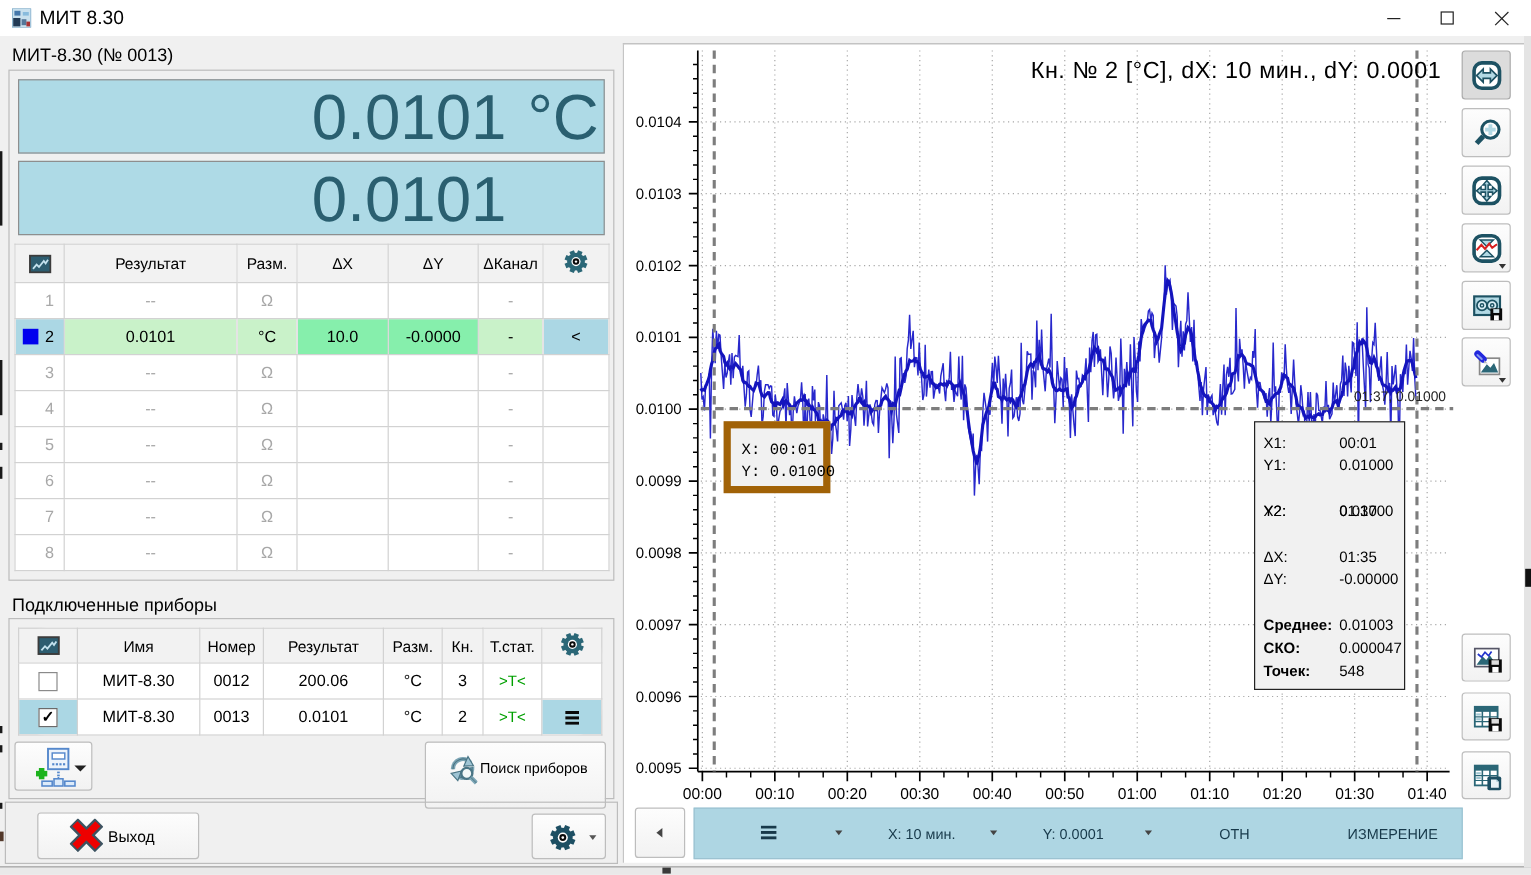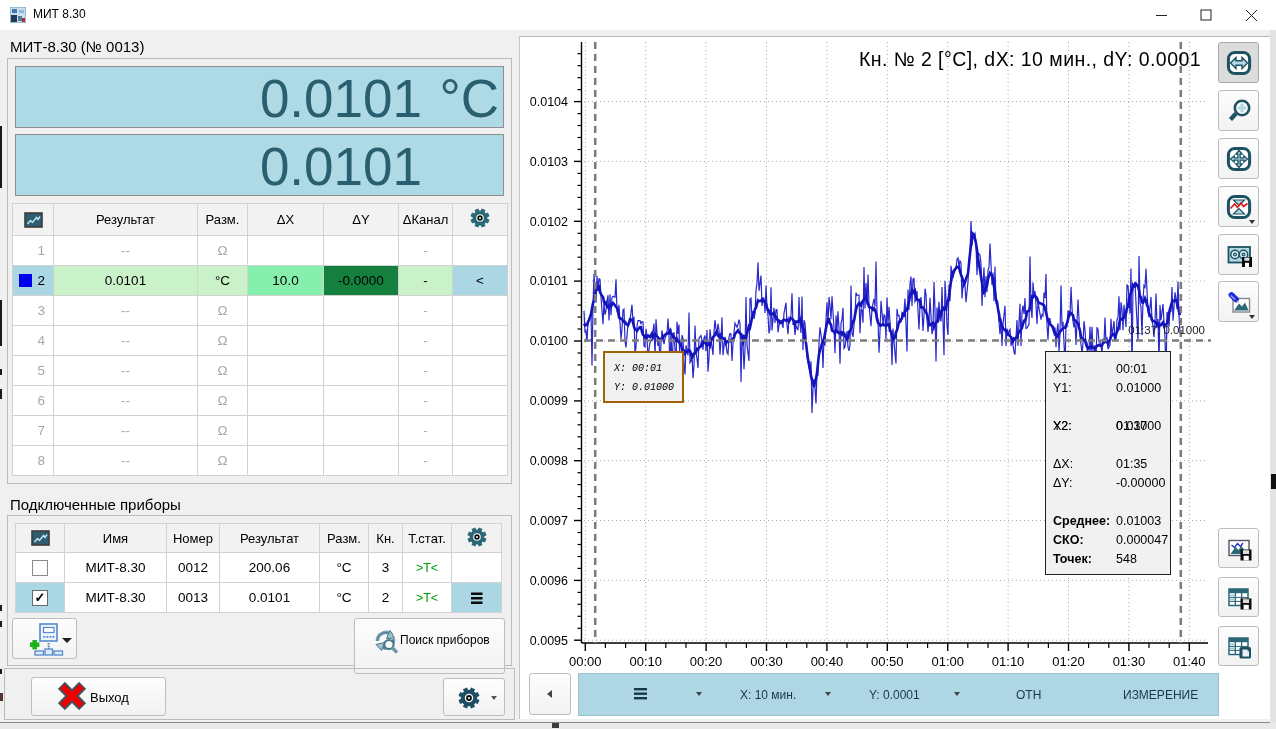--- a/index.html
+++ b/index.html
@@ -21,21 +21,21 @@
 <div class="abs" style="left:0;top:0;width:1276px;height:30px;background:#fff;"></div>
 <svg class="abs" style="left:10px;top:7px" width="16" height="16">
   <rect x="0" y="0" width="16" height="16" fill="#c8e0ee"></rect>
   <rect x="0" y="0" width="16" height="16" fill="none" stroke="#6699bb"></rect>
   <rect x="2" y="2" width="5" height="4" fill="#4477aa"></rect>
     <rect x="9" y="3" width="5" height="3" fill="#88bbdd"></rect>
   <rect x="1" y="8" width="6" height="7" fill="#223a55"></rect>
     <rect x="8" y="9" width="4" height="5" fill="#557799"></rect>
   <rect x="12" y="11" width="3" height="4" fill="#aa3333"></rect>
 </svg>
-<div class="abs" style="left:33px;top:7px;font-size:12px;color:#000;">МИТ 8.30</div>
+<div class="abs" style="left:33px;top:7px;font-size:16px;color:#000;">МИТ 8.30</div>
 <svg class="abs" style="left:1150px;top:5px" width="115" height="20">
   <line x1="6" y1="10.5" x2="17" y2="10.5" stroke="#222" stroke-width="1"></line>
   <rect x="51" y="5" width="10" height="10" fill="none" stroke="#222" stroke-width="1"></rect>
   <line x1="96" y1="5" x2="107" y2="16" stroke="#222" stroke-width="1"></line>
   <line x1="107" y1="5" x2="96" y2="16" stroke="#222" stroke-width="1"></line>
 </svg>
 
 <div class="abs" style="left:10px;top:38px;font-size:15px;color:#000;">МИТ-8.30 (№ 0013)</div>
 <div class="gb" style="left:7px;top:58px;width:503px;height:424px;"></div>
 
@@ -93,21 +93,21 @@
         <td></td>
       </tr>
   <tr style="height:30px;">
     <td style="background:#abd7e4;">
           <span style="float:left;margin-left:6px;width:13px;height:13px;background:#0000ee;display:inline-block;margin-top:1px;"></span>
           <span style="float:right;margin-right:8px;">2</span>
         </td>
     <td style="background:#c9f2c9;">0.0101</td>
         <td style="background:#c9f2c9;">°C</td>
         <td style="background:#86efac;">10.0</td>
-        <td style="background:#15803d;">-0.0000</td>
+        <td style="background:#86efac;">-0.0000</td>
         <td style="background:#c9f2c9;">-</td>
         <td style="background:#abd7e4;">&lt;</td>
   </tr>
   <tr style="height:30px;">
         <td class="num">3</td>
         <td class="dim">--</td>
         <td class="dim">Ω</td>
         <td></td>
         <td></td>
         <td class="dim">-</td>
@@ -432,21 +432,21 @@
 <polyline points="584,310.9 585,332.8 586,330.7 587,342.0 588,321.6 589,321.0 591,311.3 592,365.4 593,305.2 594,274.0 595,291.5 596,302.7 597,275.7 598,290.5 599,278.7 600,279.3 601,297.0 603,324.1 604,303.2 605,314.6 606,311.0 607,301.3 608,295.3 609,320.6 610,294.2 611,315.1 612,297.5 613,296.2 615,297.2 616,279.2 617,311.3 618,314.1 619,304.9 620,323.0 621,338.9 622,328.9 623,310.0 624,309.1 625,341.1 626,347.4 628,324.1 629,323.1 630,322.1 631,312.1 632,304.7 633,321.5 634,316.8 635,354.3 636,347.0 637,326.2 638,320.7 640,320.7 641,323.7 642,321.6 643,321.9 644,345.9 645,346.9 646,328.7 647,336.9 648,359.6 649,349.0 650,342.8 652,339.4 653,331.3 654,323.6 655,357.2 656,319.2 657,333.0 658,345.9 659,337.9 660,367.3 661,343.3 662,330.3 664,344.2 665,338.4 666,335.8 667,333.2 668,318.6 669,335.5 670,371.7 671,328.4 672,368.3 673,344.2 674,332.1 676,365.8 677,321.7 678,333.7 679,324.6 680,378.3 681,363.9 682,335.1 683,338.3 684,364.3 685,374.5 686,345.3 688,355.4 689,312.5 690,362.7 691,361.3 692,354.6 693,378.3 694,365.6 695,325.6 696,352.3 697,358.7 698,367.9 699,338.1 701,335.7 702,340.8 703,349.7 704,337.8 705,335.6 706,351.1 707,330.0 708,371.7 709,358.2 710,329.2 711,338.9 713,354.9 714,331.5 715,320.1 716,329.5 717,333.0 718,323.7 719,330.5 720,354.7 721,340.3 722,317.4 723,355.3 725,336.9 726,344.1 727,352.2 728,354.1 729,337.0 730,333.7 731,333.8 732,360.9 733,342.9 734,332.8 735,323.2 737,327.2 738,324.3 739,319.6 740,323.3 741,381.9 742,333.6 743,344.5 744,369.3 745,349.9 746,297.1 747,345.2 749,360.8 750,298.9 751,298.2 752,320.2 753,310.8 754,319.0 755,313.7 756,290.5 757,283.4 758,262.3 759,290.8 761,275.6 762,306.0 763,298.0 764,298.2 765,312.9 766,285.4 767,307.0 768,315.4 769,333.4 770,328.8 771,287.3 772,330.5 774,307.9 775,323.0 776,309.8 777,309.7 778,332.3 779,325.7 780,320.3 781,320.7 782,323.3 783,327.9 784,313.4 786,302.7 787,324.8 788,334.3 789,316.5 790,321.4 791,314.9 792,293.2 793,324.9 794,321.6 795,335.0 796,325.7 798,330.2 799,297.0 800,323.8 801,333.0 802,296.4 803,350.1 804,320.3 805,323.3 806,336.5 807,356.6 808,362.0 810,372.5 811,361.3 812,413.0 813,389.0 814,379.0 815,388.4 816,403.5 817,373.3 818,374.6 819,343.3 820,327.3 822,341.9 823,368.0 824,337.1 825,345.7 826,319.0 827,302.5 828,323.5 829,297.1 830,305.7 831,319.1 832,296.4 834,328.3 835,353.2 836,315.4 837,330.3 838,311.4 839,328.7 840,363.7 841,323.7 842,319.4 843,307.9 844,348.5 845,347.1 847,331.0 848,347.3 849,350.8 850,344.8 851,285.6 852,333.4 853,336.9 854,325.5 855,315.7 856,292.8 857,295.3 859,295.0 860,333.2 861,308.6 862,310.6 863,322.8 864,267.0 865,308.6 866,283.1 867,304.6 868,274.5 869,305.1 871,326.1 872,308.1 873,303.4 874,298.8 875,306.3 876,261.5 877,313.8 878,320.5 879,352.7 880,332.0 881,300.9 883,324.3 884,314.8 885,316.0 886,339.2 887,297.5 888,324.1 889,306.8 890,321.9 891,334.8 892,365.0 893,328.5 895,353.9 896,363.4 897,308.8 898,315.6 899,315.4 900,322.8 901,322.0 902,312.5 903,313.8 904,312.1 905,298.5 907,351.6 908,289.6 909,310.1 910,284.1 911,276.6 912,305.9 913,279.1 914,278.5 915,301.7 916,299.7 917,291.1 919,329.4 920,304.2 921,297.1 922,310.0 923,331.0 924,315.3 925,288.7 926,294.4 927,319.3 928,332.0 929,321.5 930,297.9 932,334.1 933,329.3 934,282.1 935,309.6 936,361.4 937,307.4 938,319.2 939,301.8 940,317.9 941,321.4 942,286.9 944,355.3 945,280.9 946,298.8 947,326.0 948,335.0 949,284.5 950,301.2 951,265.8 952,274.7 953,277.2 954,273.8 956,268.4 957,259.2 958,257.9 959,266.7 960,260.9 961,262.8 962,298.4 963,284.7 964,282.0 965,285.7 966,302.2 968,281.6 969,260.2 970,253.1 971,221.0 972,245.6 973,235.9 974,235.2 975,233.3 976,244.7 977,274.9 978,252.8 980,255.1 981,263.7 982,306.0 983,282.9 984,267.4 985,297.3 986,276.1 987,292.1 988,270.2 989,267.2 990,243.6 992,285.0 993,272.6 994,301.2 995,266.5 996,303.6 997,304.4 998,308.9 999,322.1 1000,334.2 1001,318.4 1002,346.0 1003,324.0 1005,305.8 1006,345.9 1007,328.6 1008,336.1 1009,331.2 1010,329.4 1011,346.0 1012,339.0 1013,345.3 1014,351.9 1015,354.6 1017,320.0 1018,345.7 1019,323.0 1020,303.8 1021,346.0 1022,312.4 1023,305.7 1024,314.0 1025,298.1 1026,328.4 1027,328.1 1029,324.4 1030,256.6 1031,307.7 1032,317.9 1033,282.4 1034,295.2 1035,291.1 1036,305.0 1037,324.0 1038,301.6 1039,308.2 1041,319.6 1042,314.5 1043,316.0 1044,292.6 1045,298.2 1046,274.1 1047,325.1 1048,339.7 1049,318.6 1050,318.8 1051,324.6 1053,330.3 1054,333.3 1055,327.5 1056,347.3 1057,330.2 1058,323.4 1059,352.6 1060,333.7 1061,285.4 1062,326.5 1063,321.9 1065,365.0 1066,326.6 1067,326.8 1068,311.2 1069,312.2 1070,316.9 1071,286.9 1072,307.8 1073,321.2 1074,327.4 1075,320.4 1076,344.9 1078,299.6 1079,319.2 1080,335.9 1081,344.2 1082,353.4 1083,343.5 1084,321.0 1085,330.0 1086,345.4 1087,343.5 1088,375.5 1090,326.7 1091,351.1 1092,326.7 1093,351.0 1094,355.9 1095,345.0 1096,358.2 1097,327.3 1098,329.3 1099,341.9 1100,342.0 1102,352.3 1103,338.8 1104,342.9 1105,317.6 1106,343.2 1107,337.4 1108,349.3 1109,347.0 1110,344.8 1111,318.7 1112,336.2 1114,321.0 1115,338.7 1116,338.8 1117,319.9 1118,317.2 1119,296.3 1120,330.0 1121,302.2 1122,309.0 1123,330.3 1124,304.8 1126,327.1 1127,285.1 1128,285.9 1129,297.6 1130,313.4 1131,268.5 1132,377.8 1133,285.2 1134,285.8 1135,282.0 1136,303.0 1138,340.6 1139,256.0 1140,303.3 1141,306.6 1142,335.2 1143,300.2 1144,285.5 1145,287.1 1146,268.9 1147,290.9 1148,309.8 1149,317.4 1151,296.9 1152,320.9 1153,325.7 1154,337.3 1155,321.7 1156,293.4 1157,325.8 1158,319.1 1159,364.6 1160,305.1 1161,320.3 1163,304.1 1164,321.6 1165,337.5 1166,381.2 1167,311.9 1168,316.4 1169,326.6 1170,307.7 1171,311.8 1172,287.1 1173,320.6 1175,292.4 1176,298.6 1177,309.1 1178,281.6 1179,316.1 1180,333.4" fill="none" stroke="#2828cc" stroke-width="1.2"></polyline>
 <polyline points="584,323.6 585,325.2 586,324.7 587,325.1 588,322.0 589,319.7 591,314.6 592,308.2 593,303.3 594,300.4 595,294.0 596,290.7 597,289.8 598,287.7 599,286.8 600,292.0 601,294.2 603,297.0 604,301.8 605,303.9 606,302.7 607,305.9 608,307.2 609,305.8 610,306.0 611,306.5 612,304.4 613,303.0 615,305.3 616,306.9 617,307.8 618,310.9 619,317.0 620,318.8 621,318.6 622,319.2 623,320.8 624,322.0 625,321.9 626,323.6 628,325.4 629,323.0 630,319.3 631,319.7 632,319.6 633,322.5 634,326.6 635,329.4 636,329.9 637,330.8 638,329.3 640,327.2 641,327.3 642,331.8 643,334.8 644,335.6 645,336.3 646,340.2 647,335.9 648,335.6 649,336.7 650,337.1 652,333.4 653,337.2 654,334.7 655,333.9 656,335.2 657,336.4 658,337.3 659,339.6 660,339.2 661,338.9 662,339.0 664,335.8 665,334.9 666,333.9 667,333.2 668,333.6 669,333.2 670,330.8 671,333.8 672,334.0 673,337.1 674,337.0 676,340.4 677,339.1 678,341.3 679,341.7 680,343.7 681,344.8 682,349.3 683,352.5 684,351.1 685,353.5 686,351.3 688,351.4 689,350.2 690,351.1 691,353.4 692,358.6 693,354.7 694,353.5 695,353.5 696,352.1 697,348.8 698,349.3 699,347.7 701,346.2 702,342.6 703,341.8 704,342.8 705,341.2 706,342.9 707,344.6 708,344.8 709,343.3 710,345.5 711,341.2 713,337.3 714,335.9 715,335.2 716,332.1 717,332.0 718,335.5 719,336.6 720,335.2 721,338.4 722,339.2 723,338.2 725,339.5 726,343.3 727,341.6 728,341.3 729,340.3 730,341.2 731,340.1 732,339.6 733,338.5 734,337.8 735,334.0 737,331.5 738,330.3 739,332.5 740,332.8 741,334.5 742,339.0 743,341.9 744,336.2 745,336.7 746,337.6 747,333.2 749,326.3 750,327.7 751,323.1 752,317.8 753,314.7 754,312.8 755,309.2 756,307.8 757,304.0 758,300.4 759,301.2 761,300.8 762,299.5 763,301.5 764,301.3 765,301.6 766,303.7 767,307.8 768,310.0 769,311.0 770,314.1 771,314.3 772,314.0 774,313.0 775,316.0 776,316.9 777,319.4 778,319.8 779,321.3 780,323.1 781,322.9 782,321.9 783,320.2 784,319.7 786,320.8 787,319.6 788,320.3 789,321.5 790,319.2 791,318.2 792,318.5 793,319.8 794,320.8 795,324.4 796,321.6 798,321.4 799,321.5 800,319.1 801,321.9 802,325.4 803,327.6 804,330.1 805,338.7 806,342.9 807,351.5 808,358.8 810,369.8 811,375.9 812,379.8 813,382.6 814,387.0 815,382.0 816,378.7 817,372.6 818,363.4 819,354.0 820,350.3 822,343.7 823,341.5 824,338.8 825,333.4 826,328.0 827,323.5 828,319.2 829,319.3 830,323.6 831,324.4 832,330.4 834,331.8 835,333.3 836,330.5 837,330.9 838,332.2 839,333.3 840,332.5 841,332.2 842,334.3 843,332.5 844,333.1 845,335.6 847,339.5 848,338.5 849,331.7 850,331.0 851,329.0 852,325.3 853,321.2 854,320.5 855,315.3 856,309.7 857,306.1 859,303.2 860,303.8 861,305.5 862,301.9 863,301.4 864,299.3 865,298.6 866,296.7 867,300.9 868,303.6 869,306.9 871,307.7 872,308.4 873,309.7 874,308.2 875,310.0 876,312.8 877,319.2 878,322.7 879,323.6 880,325.5 881,325.6 883,324.0 884,325.2 885,325.3 886,325.6 887,325.1 888,324.4 889,324.1 890,331.0 891,331.4 892,336.1 893,340.1 895,337.3 896,332.0 897,330.2 898,326.5 899,321.6 900,321.1 901,319.9 902,318.3 903,314.5 904,315.3 905,311.5 907,309.5 908,305.1 909,301.4 910,296.1 911,293.8 912,289.7 913,290.7 914,292.7 915,291.1 916,296.4 917,299.6 919,300.0 920,302.2 921,307.4 922,307.5 923,307.4 924,308.6 925,310.9 926,312.4 927,314.2 928,318.6 929,323.4 930,325.1 932,323.8 933,322.9 934,326.9 935,324.1 936,322.8 937,321.1 938,321.3 939,315.1 940,312.1 941,314.5 942,311.0 944,307.5 945,307.5 946,310.4 947,301.4 948,301.3 949,296.0 950,288.9 951,281.3 952,276.9 953,272.3 954,270.5 956,268.1 957,266.7 958,267.1 959,266.9 960,271.5 961,274.8 962,277.2 963,280.3 964,284.5 965,282.4 966,278.8 968,273.5 969,263.7 970,253.9 971,245.0 972,238.6 973,233.8 974,235.0 975,238.9 976,243.5 977,249.9 978,258.2 980,269.8 981,276.8 982,282.0 983,288.8 984,292.4 985,291.0 986,287.5 987,286.1 988,279.1 989,276.0 990,273.1 992,275.8 993,278.9 994,286.2 995,291.6 996,299.6 997,301.8 998,309.0 999,313.5 1000,320.3 1001,322.5 1002,325.6 1003,328.3 1005,330.5 1006,330.4 1007,331.7 1008,334.5 1009,334.9 1010,336.1 1011,337.1 1012,338.9 1013,341.4 1014,338.6 1015,339.1 1017,336.6 1018,333.7 1019,332.3 1020,330.9 1021,329.5 1022,327.7 1023,324.0 1024,320.9 1025,321.0 1026,317.8 1027,311.6 1029,310.7 1030,307.7 1031,301.3 1032,296.6 1033,297.2 1034,295.7 1035,295.4 1036,296.9 1037,298.1 1038,301.4 1039,303.1 1041,303.5 1042,304.1 1043,304.8 1044,305.2 1045,308.1 1046,312.4 1047,316.8 1048,320.6 1049,322.8 1050,324.6 1051,325.1 1053,326.9 1054,330.5 1055,334.3 1056,333.9 1057,336.1 1058,336.7 1059,333.7 1060,331.5 1061,330.9 1062,329.4 1063,327.9 1065,327.8 1066,325.3 1067,323.4 1068,319.7 1069,314.9 1070,312.4 1071,313.1 1072,314.5 1073,315.1 1074,320.1 1075,320.2 1076,321.2 1078,323.3 1079,327.2 1080,330.9 1081,336.7 1082,338.2 1083,338.8 1084,340.0 1085,339.9 1086,343.8 1087,345.9 1088,348.4 1090,346.9 1091,347.9 1092,346.2 1093,347.3 1094,348.0 1095,348.1 1096,347.4 1097,345.9 1098,345.5 1099,344.8 1100,345.7 1102,345.5 1103,342.8 1104,342.6 1105,340.8 1106,341.4 1107,341.4 1108,343.7 1109,340.7 1110,340.0 1111,336.6 1112,335.2 1114,333.9 1115,337.5 1116,334.9 1117,331.7 1118,330.0 1119,325.5 1120,319.3 1121,319.6 1122,319.3 1123,317.7 1124,317.4 1126,313.3 1127,308.1 1128,306.8 1129,298.7 1130,295.3 1131,293.0 1132,289.8 1133,285.1 1134,286.6 1135,286.5 1136,283.8 1138,286.4 1139,290.2 1140,296.2 1141,297.4 1142,302.4 1143,302.8 1144,300.9 1145,298.2 1146,300.6 1147,305.1 1148,307.1 1149,313.2 1151,316.6 1152,320.0 1153,321.0 1154,321.1 1155,322.0 1156,322.5 1157,325.4 1158,324.0 1159,326.9 1160,324.8 1161,325.1 1163,322.4 1164,325.9 1165,324.4 1166,324.6 1167,323.6 1168,318.8 1169,313.6 1170,308.9 1171,305.5 1172,302.6 1173,300.7 1175,300.3 1176,300.3 1177,302.9 1178,306.5 1179,311.4 1180,315.1" fill="none" stroke="#1414bd" stroke-width="2.6"></polyline>
 <line x1="595.2" y1="42.0" x2="595.2" y2="643.0" stroke="#7d7d7d" stroke-width="2.6" stroke-dasharray="7 5"></line>
 <line x1="1180.8" y1="42.0" x2="1180.8" y2="643.0" stroke="#7d7d7d" stroke-width="2.6" stroke-dasharray="7 5"></line>
 <line x1="584" y1="340.5" x2="1211" y2="340.5" stroke="#7d7d7d" stroke-width="2.6" stroke-dasharray="7 5"></line>
 <text x="1205" y="334" font-size="11.5" text-anchor="end" fill="#222">01:37, 0.01000</text>
 </svg>
 
 <div class="abs" style="left:850px;top:48px;width:360px;font-size:19.5px;letter-spacing:0.45px;color:#000;text-align:center;">Кн. № 2 [°C], dX: 10 мин., dY: 0.0001</div>
 
-<div class="tt" style="left:603px;top:351px;width:77px;height:48px;border:2px solid #a16207;font-family:'Liberation Mono',monospace;font-size:10px;font-style:italic;">
+<div class="tt" style="left:603px;top:351px;width:77px;height:48px;border:6px solid #a16207;font-family:'Liberation Mono',monospace;font-size:13px;">
   <div style="position:absolute;left:9px;top:10px;white-space:nowrap;">X: 00:01</div>
   <div style="position:absolute;left:9px;top:29px;white-space:nowrap;">Y: 0.01000</div>
 </div>
 <div class="tt" style="left:1045px;top:351px;width:124px;height:222px;border:1px solid #222;font-size:12.5px;">
 <div class="ttrow" style="top:8px;">
       <span class="ttl" style="">X1:</span>
       <span class="ttv">00:01</span>
     </div>
 <div class="ttrow" style="top:27px;">
       <span class="ttl" style="">Y1:</span>

